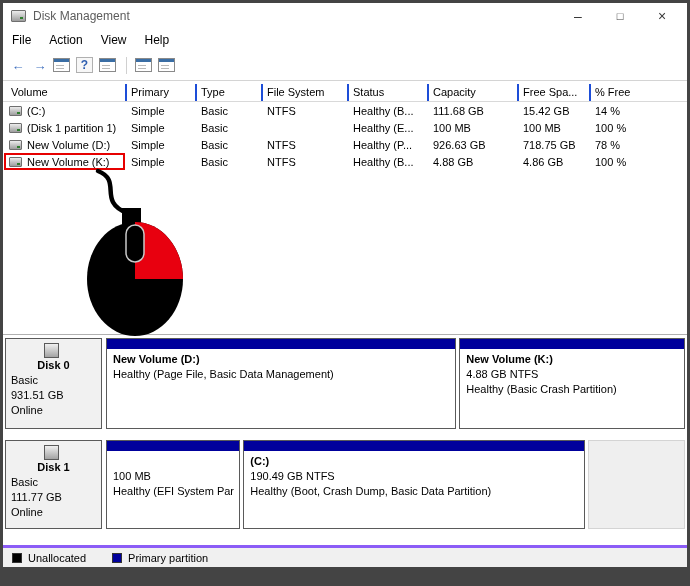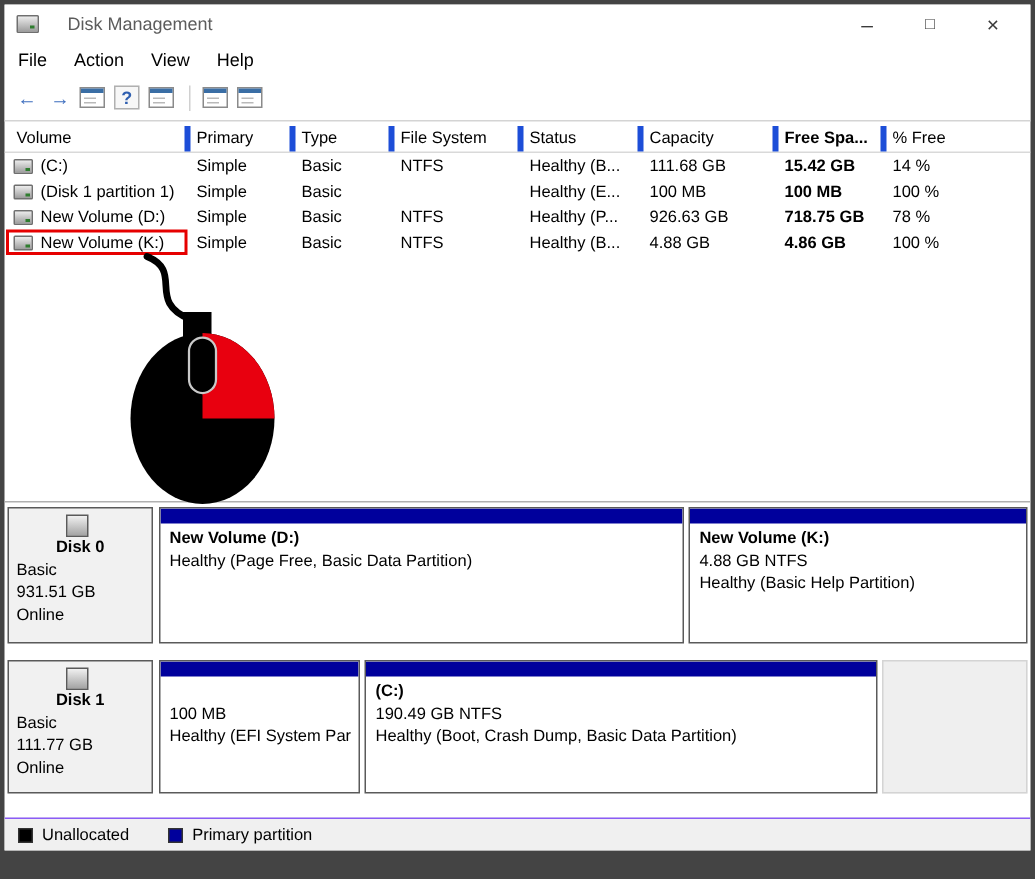--- a/index.html
+++ b/index.html
@@ -13,21 +13,21 @@
     overflow:hidden;
   }
   .window {
     position:absolute; left:3px; top:3px; width:684px; height:564px;
     background:#ffffff; overflow:hidden;
   }
 
   
   .titlebar {
     position:absolute; left:0; top:0; width:684px; height:26px;
-    display:flex; align-items:center; background:#ffffff;gap:12px;
+    display:flex; align-items:center; background:#ffffff;
   }
   .app-ic {
     width:15px; height:12px; margin-left:8px;
     border:1px solid #6f6f6f; border-radius:1px;
     background:linear-gradient(#ececec,#9d9d9d);
     position:relative;
   }
   .app-ic::after {
     content:""; position:absolute; right:2px; bottom:2px;
     width:3px; height:2px; background:#2f7d2f;
@@ -74,30 +74,30 @@
     width:17px; height:16px; border:1px solid #b0b0b0; background:#f7f7f7;
     display:flex; align-items:center; justify-content:center;
     color:#2f5fb0; font-weight:bold; font-size:12px; margin-right:6px;
   }
   .tb-sep { width:1px; height:17px; background:#d0d0d0; margin:0 8px 0 4px; }
 
   
   .voltable { position:absolute; left:0; top:81px; width:684px; }
   .vt-header { display:flex; height:18px; border-bottom:1px solid #d9d9d9; }
   .th {
-    font-size:11px; padding:2px 0 0 4px; border-right:4px solid #1d4ed8;
+    font-size:11px; padding:2px 0 0 4px; border-right:2px solid #1d4ed8;
     overflow:hidden; white-space:nowrap;
   }
   .vt-row { display:flex; height:17px; align-items:center; }
   .td {
     font-size:11px; padding-left:4px; overflow:hidden; white-space:nowrap; height:17px;
     display:flex; align-items:center;
   }
   .c0 { width:124px; } .c1 { width:70px; } .c2 { width:66px; } .c3 { width:86px; }
-  .c4 { width:80px; } .c5 { width:90px; } .c6 { width:72px;font-weight:bold; } .c7 { width:96px; border-right:none; }
+  .c4 { width:80px; } .c5 { width:90px; } .c6 { width:72px; } .c7 { width:96px; border-right:none; }
   .th.c0 { padding-left:8px; }
   .td.c0 { padding-left:6px; }
   .drive-ic {
     display:inline-block; width:13px; height:10px; flex:0 0 13px;
     background:linear-gradient(#ececec,#9d9d9d); border:1px solid #6f6f6f;
     border-radius:1px; margin-right:5px; position:relative;
   }
   .drive-ic::after {
     content:""; position:absolute; right:1px; bottom:1px; width:3px; height:2px; background:#2f7d2f;
   }
@@ -136,21 +136,21 @@
     white-space:nowrap; overflow:hidden;
   }
   .part-name { font-weight:bold; min-height:15px; }
   .pw-d { width:60.5%; } .pw-k { flex:1; }
   .pw-efi { width:23.2%; } .pw-c { width:59%; }
   .part-empty { flex:1; background:#efefef; border:1px solid #d4d4d4; }
 
   
   .legend {
     position:absolute; left:0; top:542px; width:684px; height:22px;
-    background:#f0f0f0; border-top:1px solid #8b5cf6;
+    background:#f0f0f0; border-top:3px solid #8b5cf6;
     display:flex; align-items:center; padding-left:9px; font-size:11px;
   }
   .leg-item { display:flex; align-items:center; margin-right:26px; }
   .leg-sq { width:10px; height:10px; margin-right:6px; border:1px solid #333; }
 </style>
 </head>
 <body>
 
 <div class="window">
 
@@ -271,29 +271,29 @@
         </div>
       <div>Basic</div>
       <div>931.51 GB</div>
       <div>Online</div>
     </div>
     <div class="disk-strip">
       <div class="part-box pw-d">
         <div class="part-stripe" style="background: rgb(0, 0, 156);"></div>
         <div class="part-text">
           <div class="part-name">New Volume  (D:)</div>
-          <div>Healthy (Page Free, Basic Data Partition)</div>
+          <div>Healthy (Page File, Basic Data Management)</div>
         </div>
       </div>
       <div class="part-box pw-k">
         <div class="part-stripe" style="background: rgb(0, 0, 156);"></div>
         <div class="part-text">
           <div class="part-name">New Volume  (K:)</div>
           <div>4.88 GB NTFS</div>
-          <div>Healthy (Basic Help Partition)</div>
+          <div>Healthy (Basic Crash Partition)</div>
         </div>
       </div>
     </div>
   </div>
 
   <div class="disk-row d1">
     <div class="disk-left">
       <div class="dl-title">
           <span class="disk-ic"></span>
           <span>Disk 1</span>

